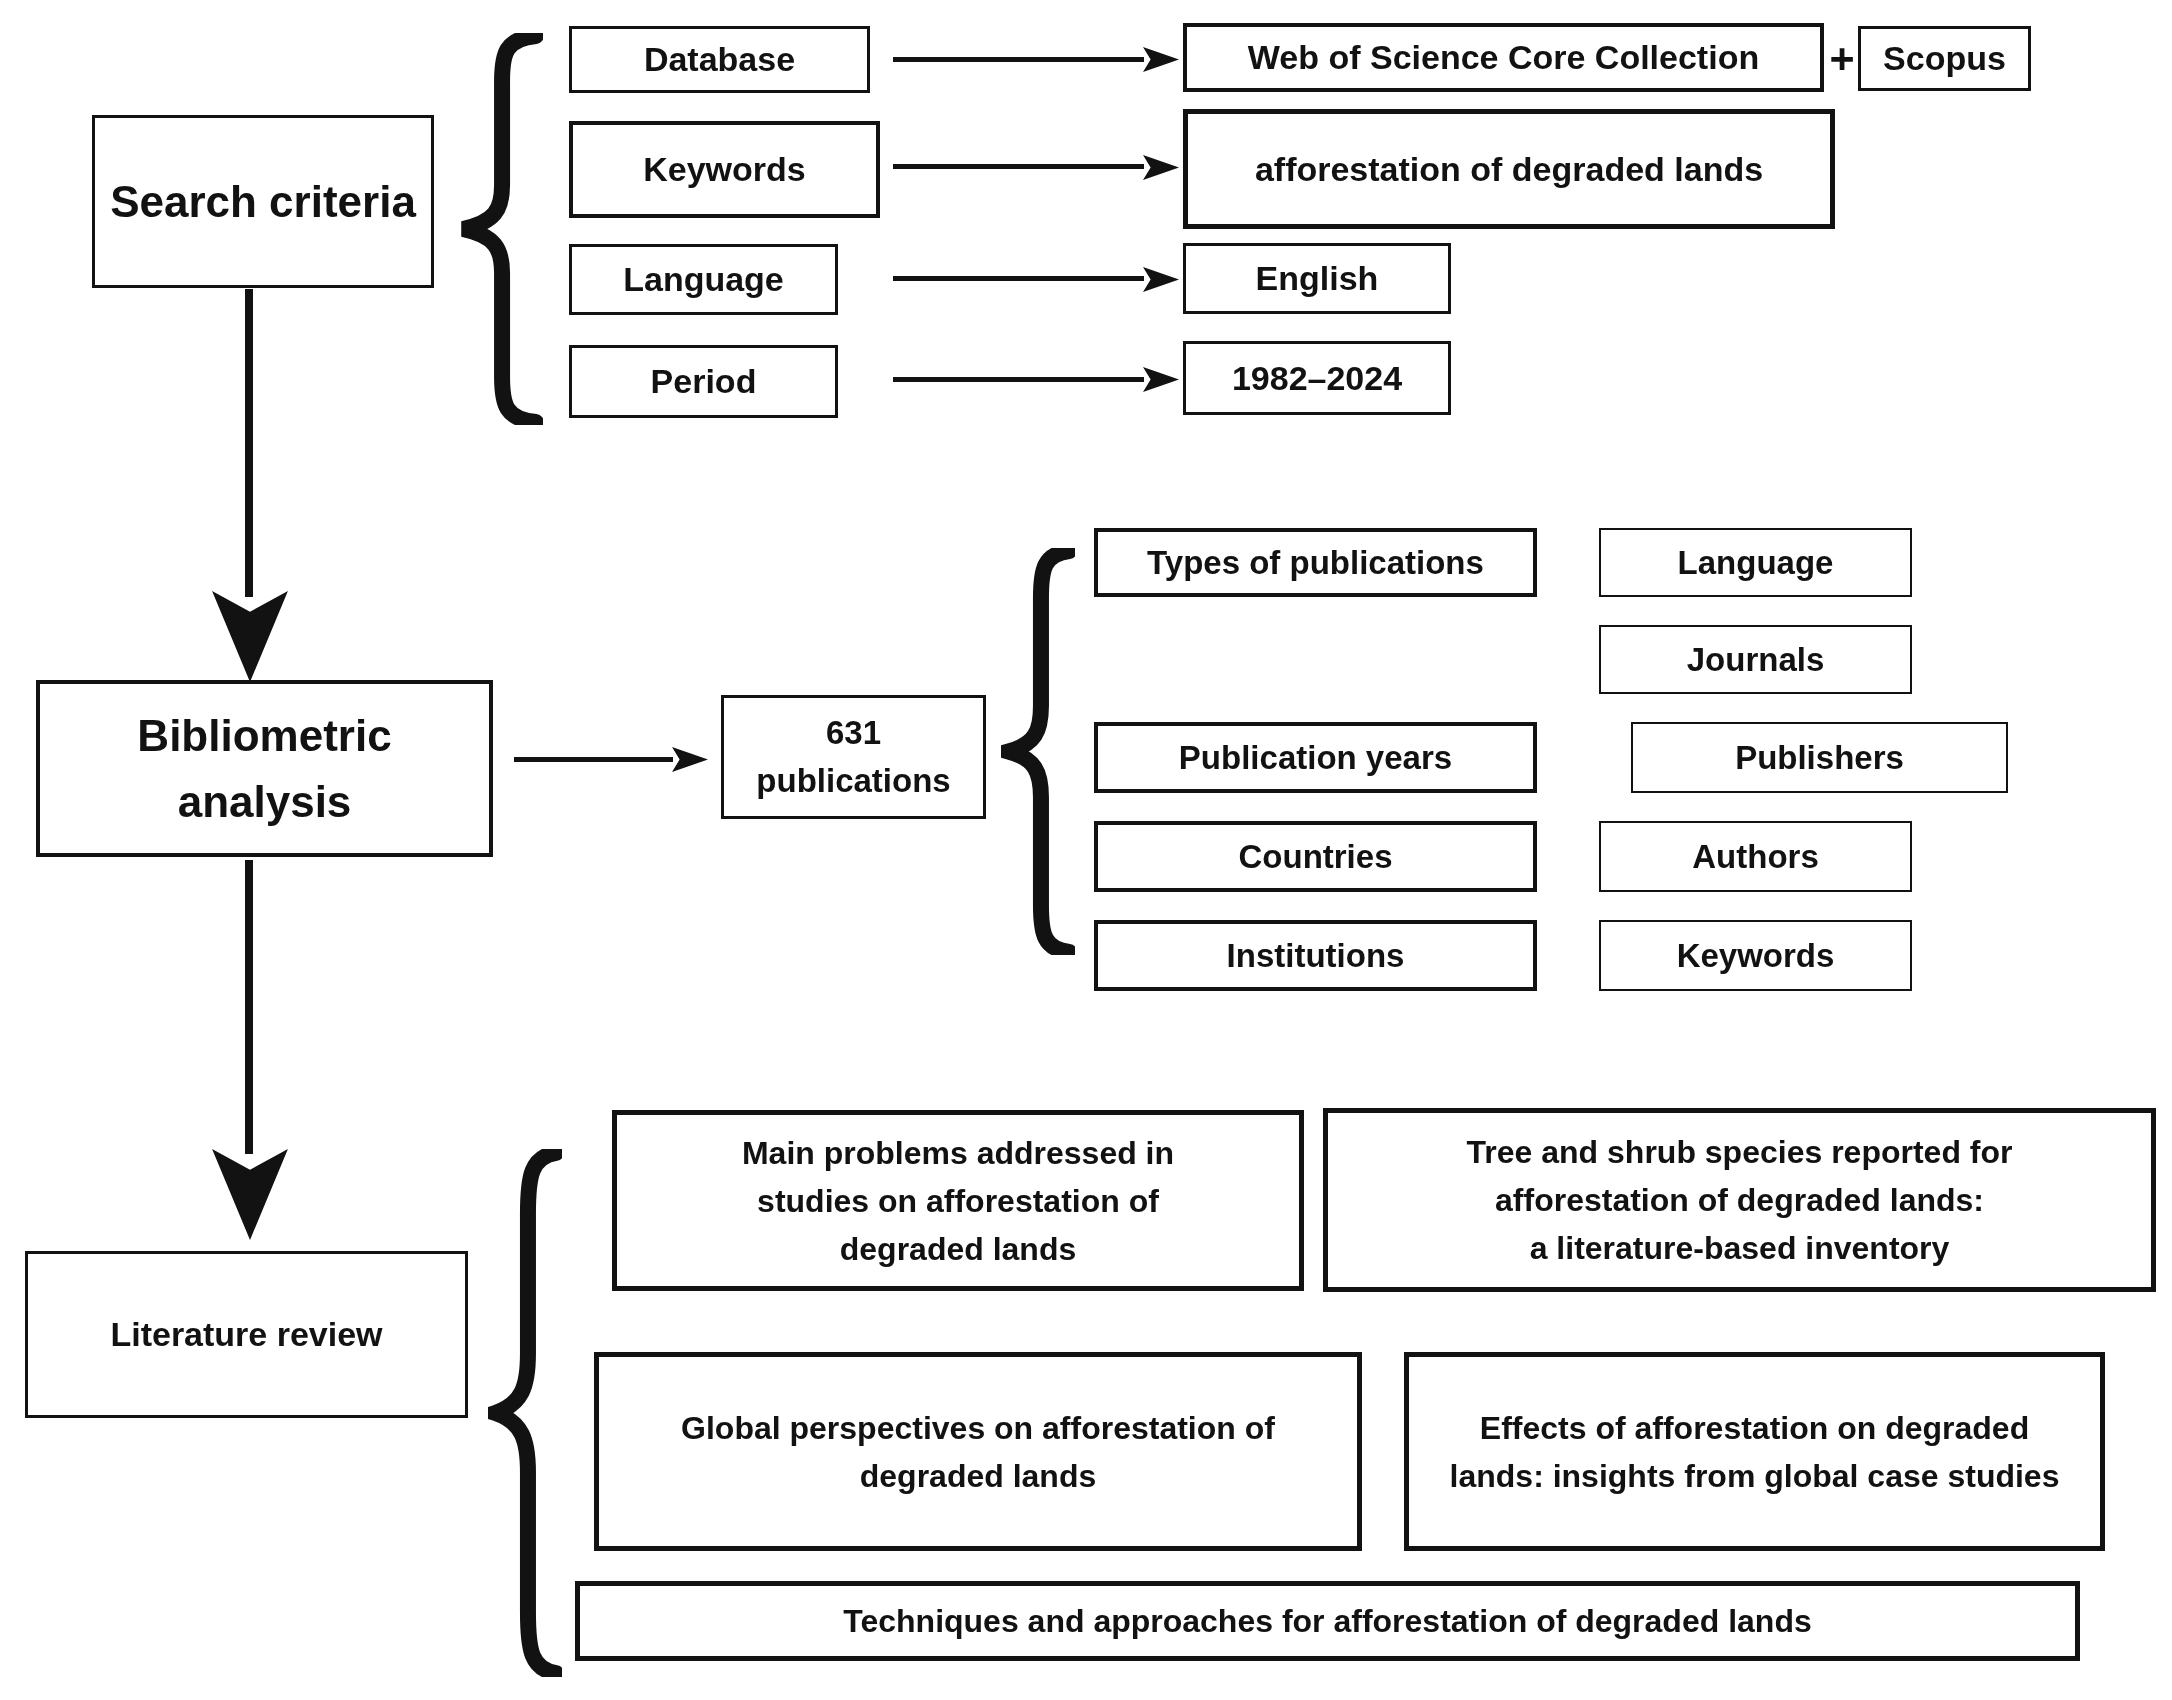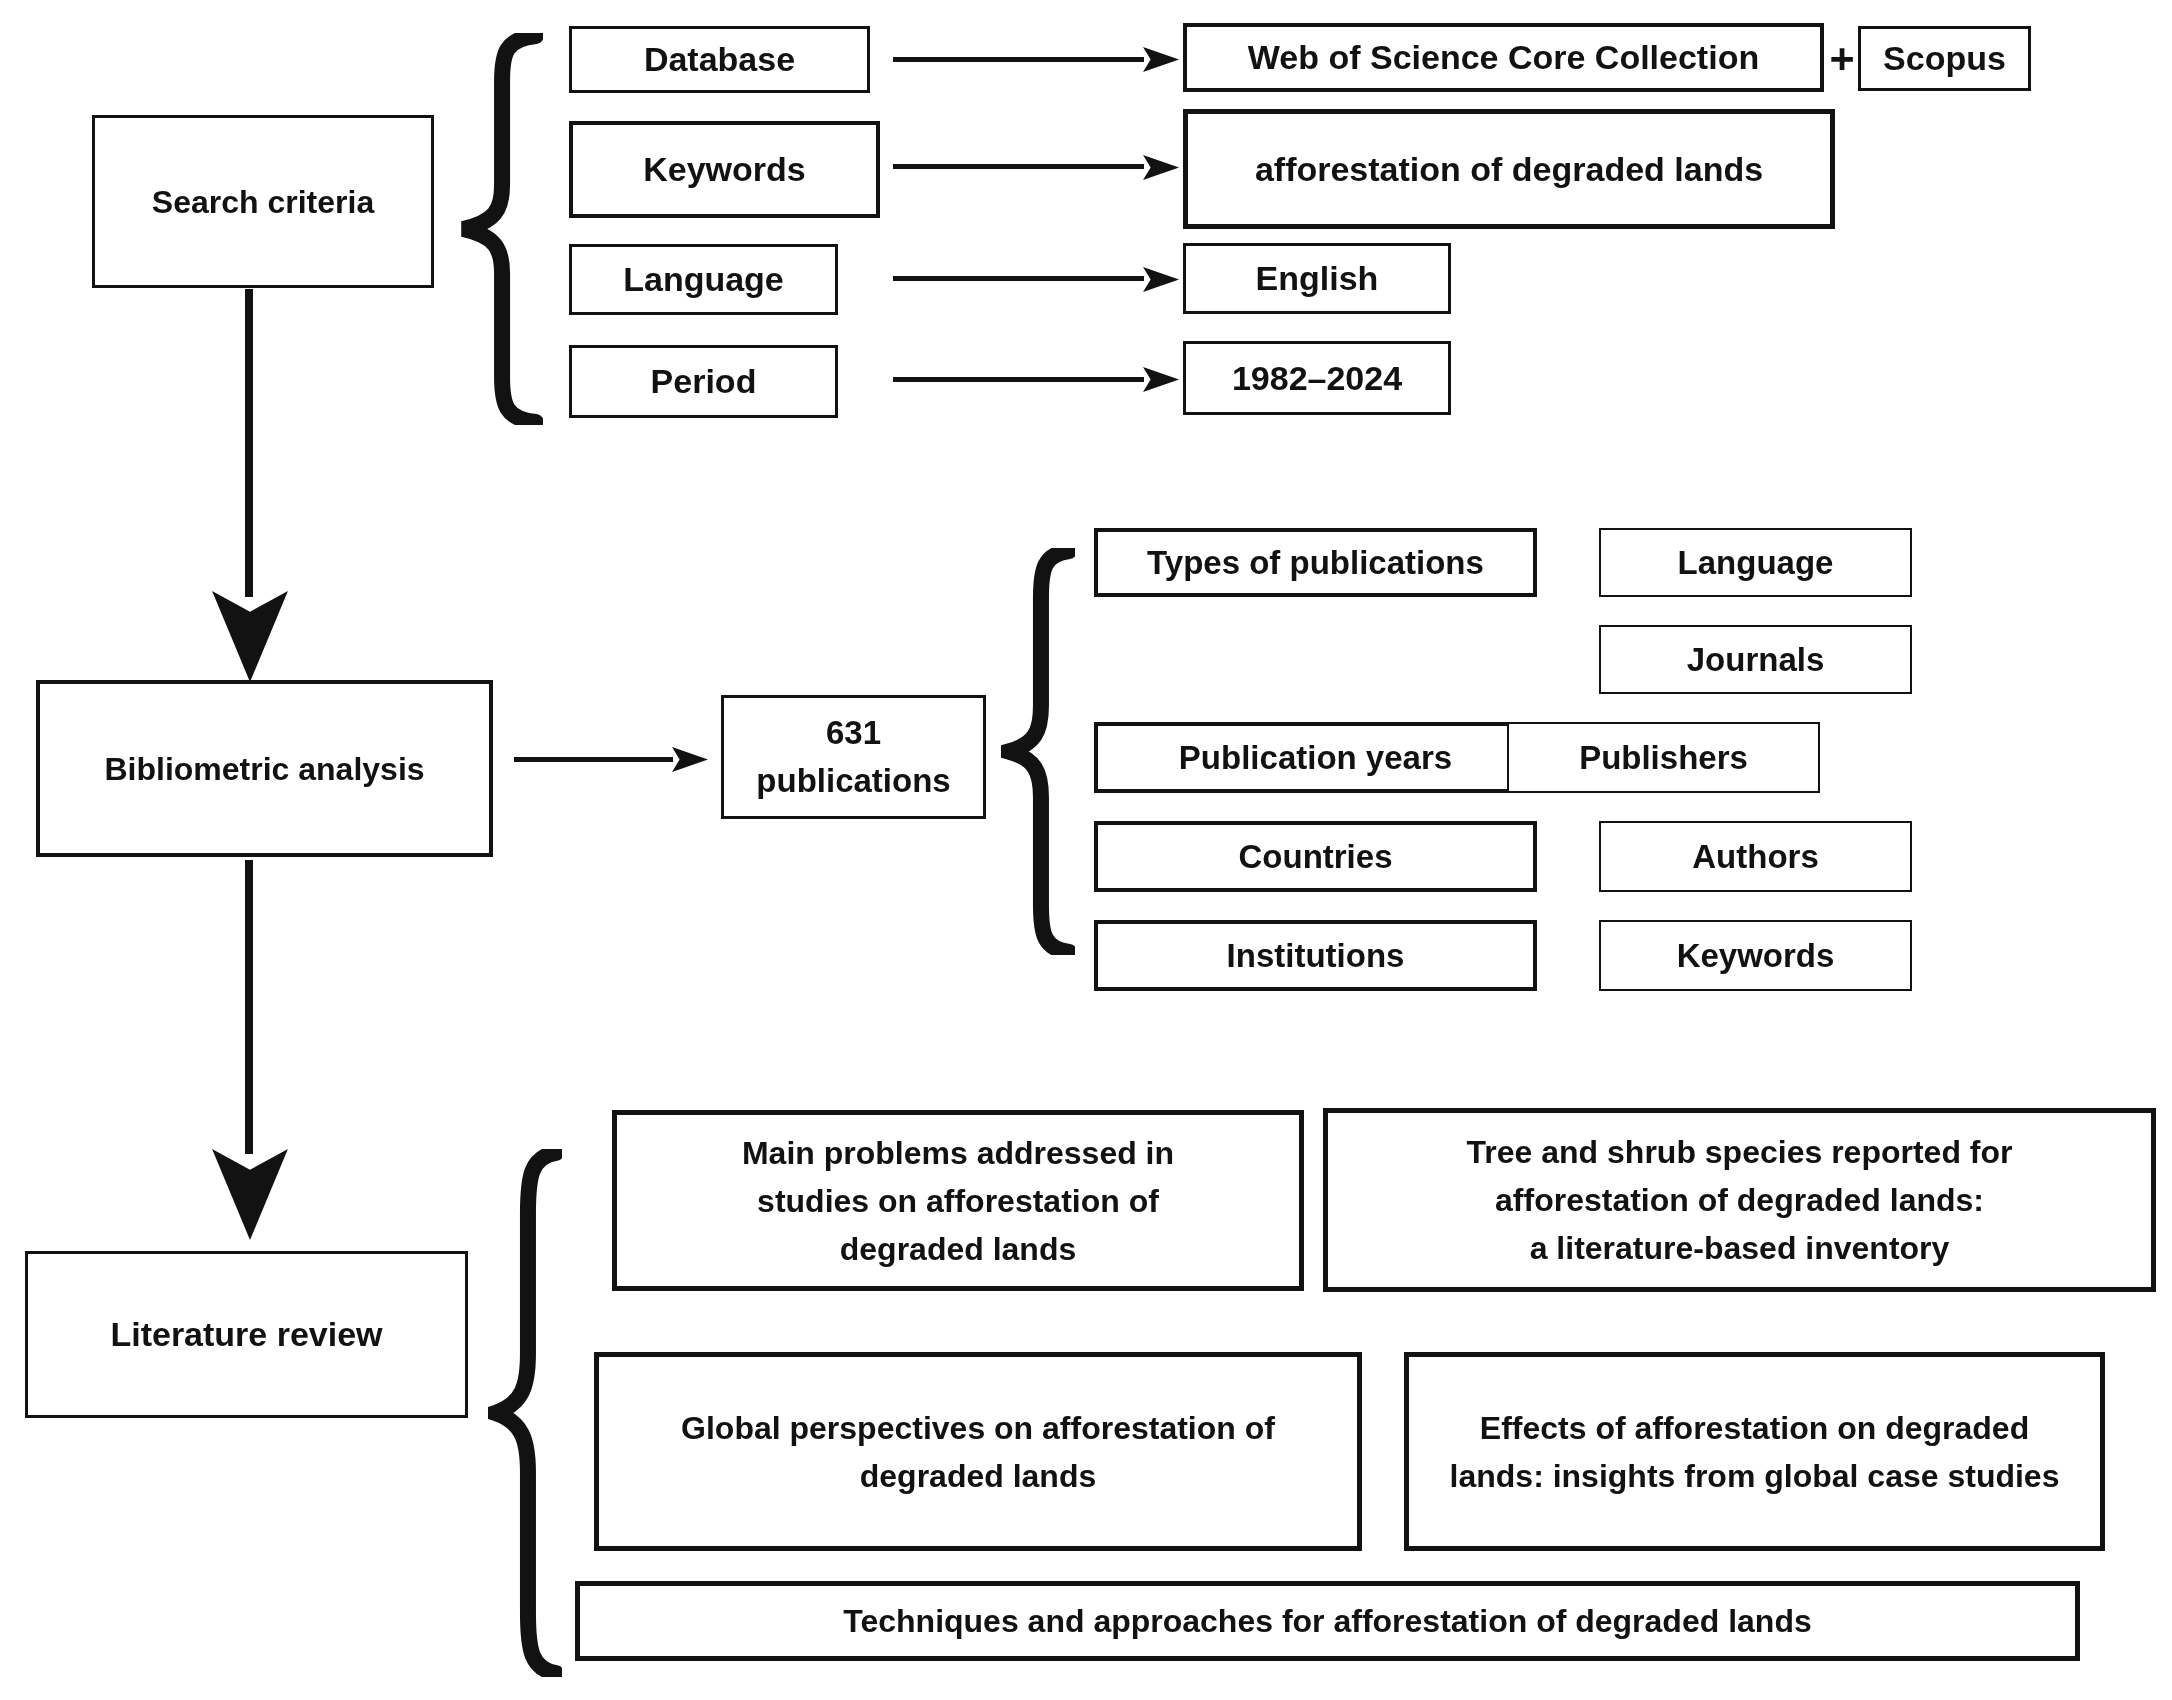--- a/index.html
+++ b/index.html
@@ -25,21 +25,21 @@
     white-space: pre-line;
     line-height: 1.5;
     padding: 2.7px 6.9px;
   }
   .b4 { border-width: 2.7px; }
   .b6 { border-width: 4.1px; }
   .b8 { border-width: 5.5px; }
   .f47 { font-size: 32px; }
   .f48 { font-size: 33px; }
   .f50 { font-size: 34px; }
-  .f52 { font-size: 32px; text-align: center; }
+  .f52 { font-size: 44px; text-align: center; }
   .hline { position: absolute; height: 4.8px; background: #121212; }
   .vline { position: absolute; width: 7.6px; background: #121212; }
   .abs { position: absolute; }
   .plus {
     position: absolute;
     font-size: 43px;
     display: flex;
     align-items: center;
     justify-content: center;
   }
@@ -124,21 +124,21 @@
     <path class="brace-stroke" d="M92 6 C58 12 54 42 54 98 L54 310 C54 360 46 386 10 400 C46 414 54 440 54 490 L54 702 C54 758 58 788 92 794"></path>
   </svg>
 
   <div class="box f48 b6" style="left:1094px; top:528px; width:443px; height:69px;">Types of publications</div>
   <div class="box f48 b6" style="left:1094px; top:722px; width:443px; height:71px;">Publication years</div>
   <div class="box f48 b6" style="left:1094px; top:821px; width:443px; height:71px;">Countries</div>
   <div class="box f48 b6" style="left:1094px; top:920px; width:443px; height:71px;">Institutions</div>
 
   <div class="box f48 b4" style="left:1599px; top:528px; width:313px; height:69px;">Language</div>
   <div class="box f48 b4" style="left:1599px; top:625px; width:313px; height:69px;">Journals</div>
-  <div class="box f48 b4" style="left:1507px; top:722px; width:313px; height:71px;">Publishers</div>
+  <div class="box f48 b4" style="left:1631px; top:722px; width:377px; height:71px;">Publishers</div>
   <div class="box f48 b4" style="left:1599px; top:821px; width:313px; height:71px;">Authors</div>
   <div class="box f48 b4" style="left:1599px; top:920px; width:313px; height:71px;">Keywords</div>
 
   <div>
     <div class="vline" style="left:245px; top:860px; height:294px;"></div>
     <svg class="abs" style="left:212px; top:1149px;" width="76" height="91" viewBox="0 0 110 132">
         <path class="ink" d="M0 0 L55 132 L110 0 L55 30 Z"></path>
       </svg>
   </div>
 

